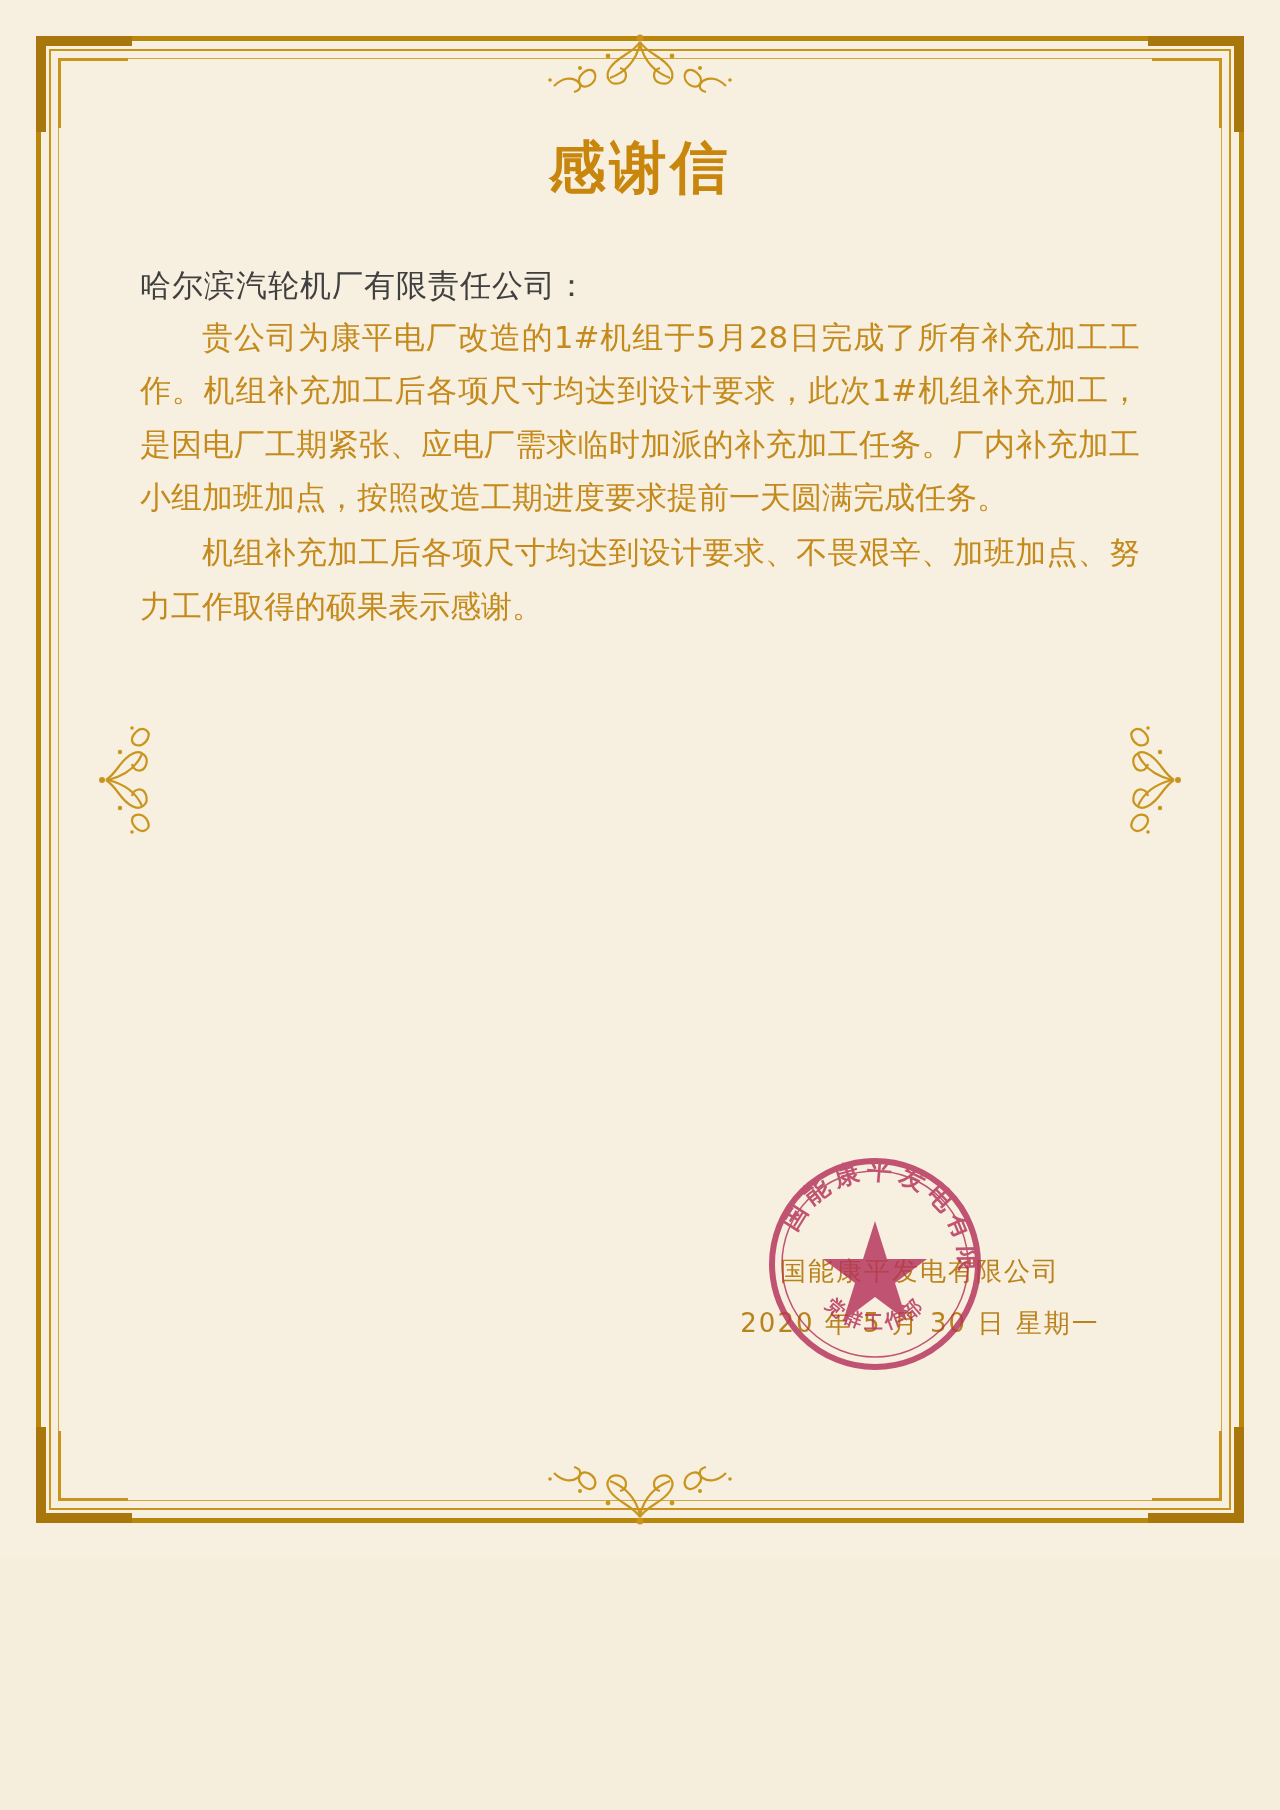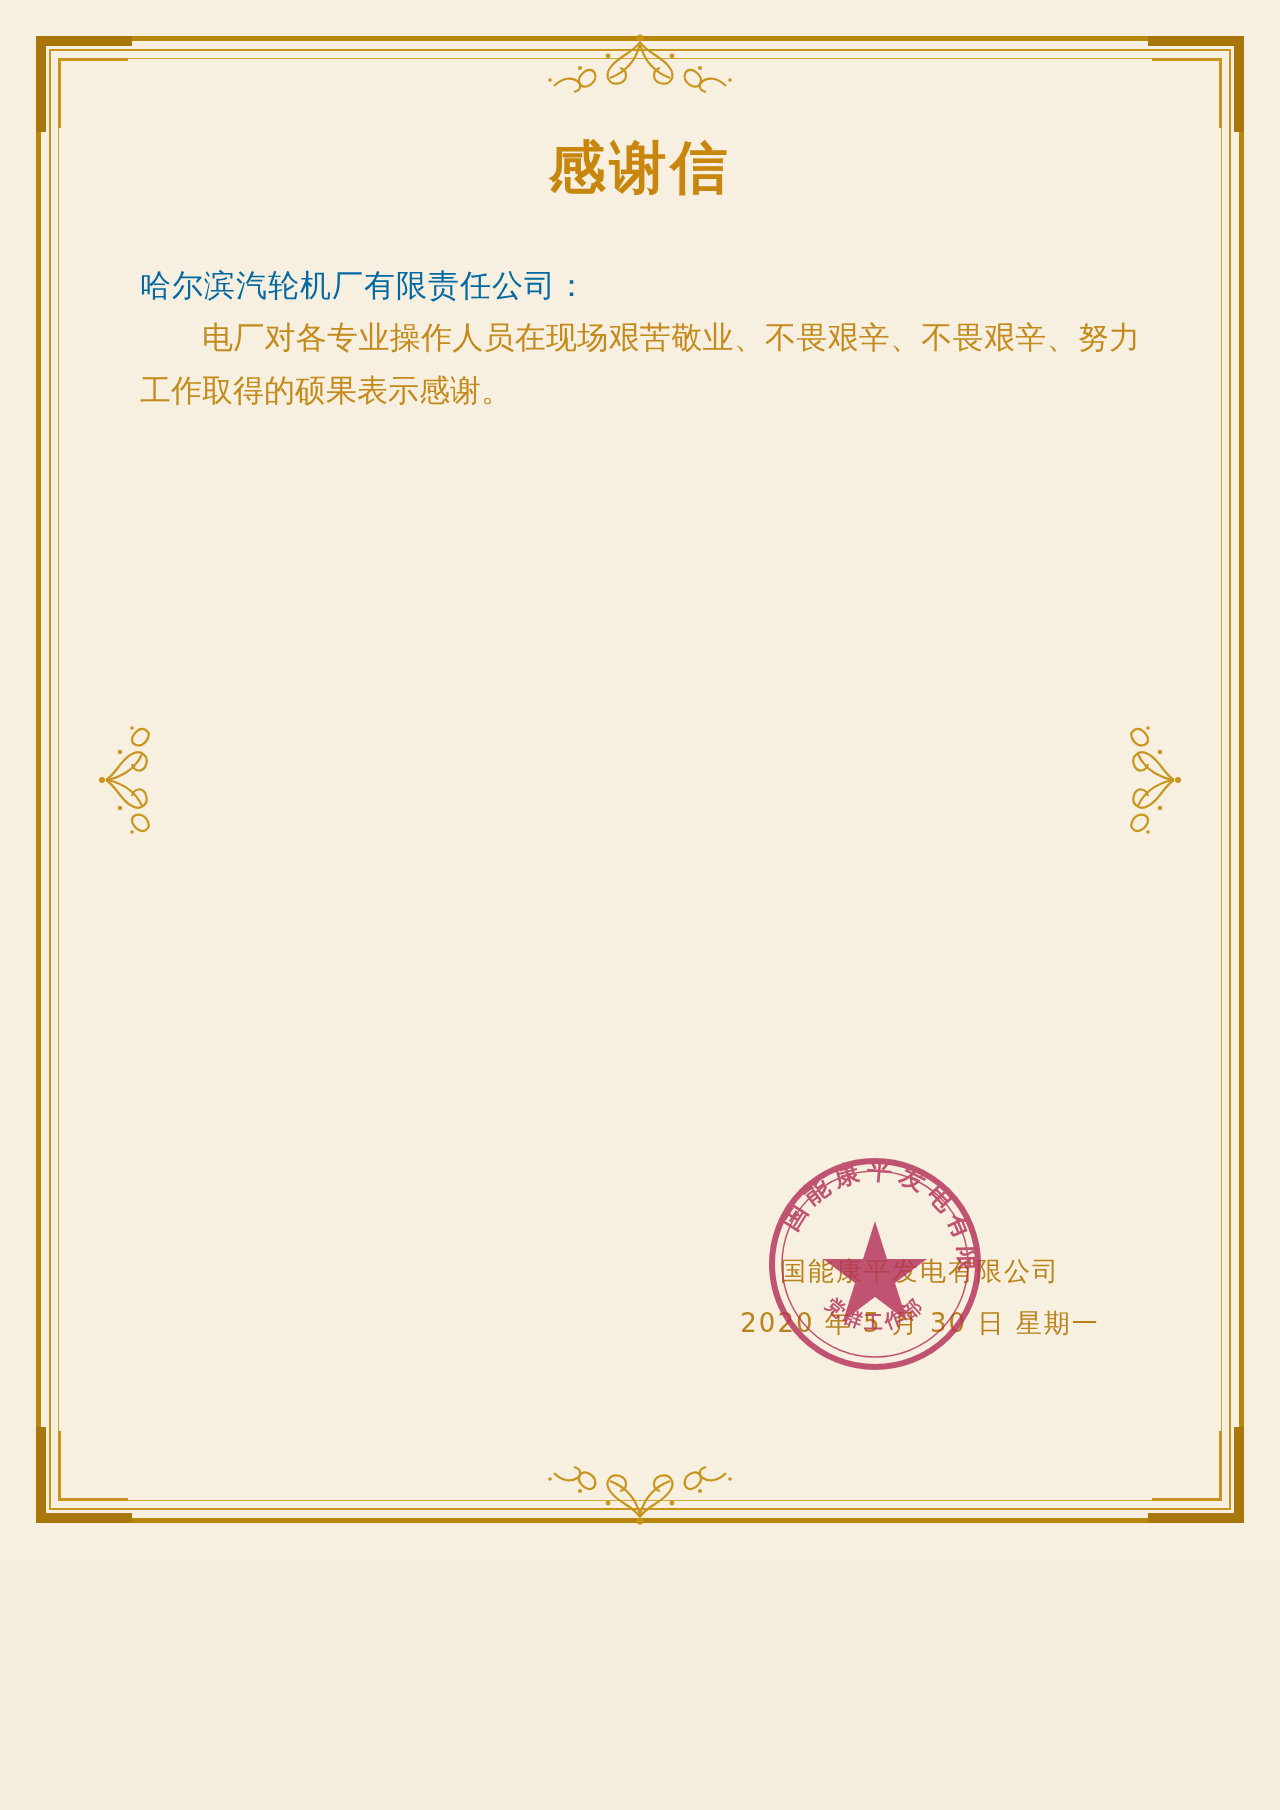--- a/index.html
+++ b/index.html
@@ -102,21 +102,21 @@
     font-family: "DejaVu Sans", "Liberation Sans", sans-serif;
     font-weight: bold;
     font-size: 57px;
     letter-spacing: 4px;
     color: #c8860d;
     margin: 0 0 58px 0;
   }
 
   .salutation {
     font-size: 31px;
-    color: #0369a1;
+    color: #404040;
     margin: 0 0 4px 0;
     letter-spacing: 1px;
     font-family: "DejaVu Sans", "Liberation Sans", sans-serif;
   }
 
   .para {
     font-size: 31px;
     line-height: 1.72;
     color: #c48a1c;
     text-indent: 2em;
@@ -258,21 +258,22 @@
       </g>
     </svg>
   </div>
 
   <div class="content">
 
     <h1 class="doc-title">感谢信</h1>
 
     <p class="salutation">哈尔滨汽轮机厂有限责任公司：</p>
 
-    <p class="para">电厂对各专业操作人员在现场艰苦敬业、不畏艰辛、不畏艰辛、努力工作取得的硕果表示感谢。</p>
+    <p class="para">贵公司为康平电厂改造的1#机组于5月28日完成了所有补充加工工作。机组补充加工后各项尺寸均达到设计要求，此次1#机组补充加工，是因电厂工期紧张、应电厂需求临时加派的补充加工任务。厂内补充加工小组加班加点，按照改造工期进度要求提前一天圆满完成任务。</p>
+    <p class="para">机组补充加工后各项尺寸均达到设计要求、不畏艰辛、加班加点、努力工作取得的硕果表示感谢。</p>
 
     <div class="signature-block">
       <div class="sig-line">国能康平发电有限公司</div>
       <div class="sig-line">2020 年 5 月 30 日 星期一</div>
     </div>
 
     <div class="seal">
       <svg width="230" height="230" viewBox="0 0 230 230">
         <defs>
           <path id="sealArcOuter" d="M 115,115 m -88,0 a 88,88 0 1,1 176,0" transform="rotate(0 115 115)" fill="none"></path>

